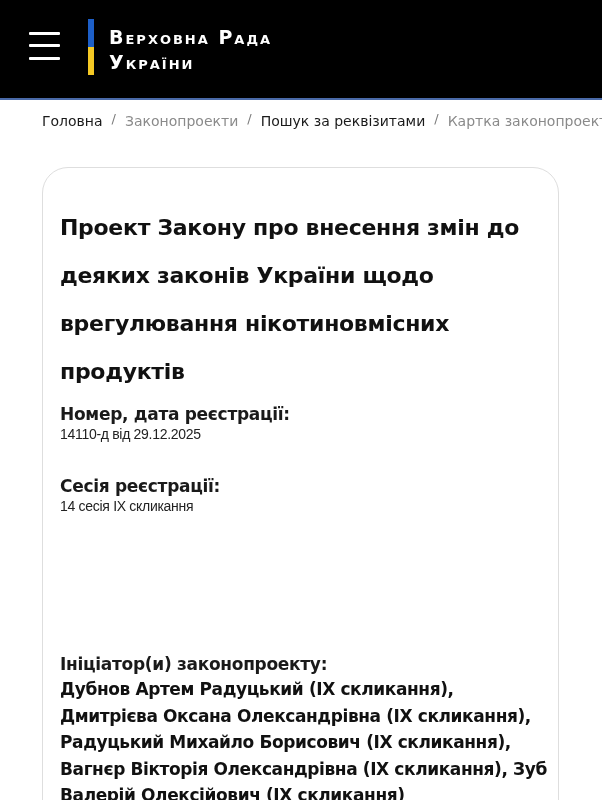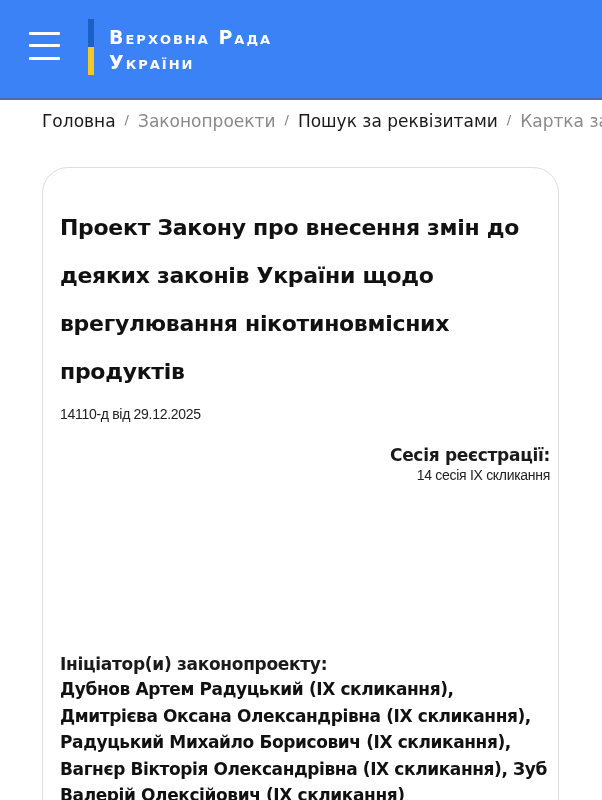--- a/index.html
+++ b/index.html
@@ -4,21 +4,21 @@
   <style>
     * { box-sizing: border-box; margin: 0; padding: 0; }
     html, body {
       width: 602px; height: 800px; overflow: hidden;
       background: #ffffff;
       font-family: "Liberation Sans", "DejaVu Sans", sans-serif;
       color: #111111;
     }
     .header {
       position: absolute; left: 0; top: 0; width: 602px; height: 100px;
-      background: #3b82f6;
+      background: #000000;
       border-bottom: 2px solid #4a6aa8;
     }
     .hamburger {
       position: absolute; left: 29px; top: 30px; width: 31px; height: 32px;
       cursor: pointer;
     }
     .hamburger span {
       position: absolute; left: 0; width: 31px; height: 3px; background: #ffffff;
       border-radius: 1px;
     }
@@ -36,21 +36,21 @@
       letter-spacing: 2px; line-height: 25px;
       font-variant: small-caps;
       font-family: "DejaVu Sans", sans-serif;
     }
     .breadcrumb {
       position: absolute; left: 42px; top: 112px;
       font-size: 13px; line-height: 18px;
       display: flex; align-items: baseline; white-space: nowrap;
       font-family: "DejaVu Sans", sans-serif;
     }
-    .breadcrumb .crumb { color: #1a1a1a; font-size: 17px; }
+    .breadcrumb .crumb { color: #1a1a1a; font-size: 14px; }
     .breadcrumb .crumb.muted { color: #8a8a8a; }
     .breadcrumb .sep { color: #7a7a7a; margin: 0 9px; font-size: 13px; position: relative; top: -3px; }
     .card {
       position: absolute; left: 42px; top: 167px; width: 517px; height: 680px;
       border: 1.5px solid #dedede; border-radius: 26px;
       background: #ffffff;
     }
     .title {
       position: absolute; left: 17px; top: 36px; width: 480px;
       font-size: 22px; line-height: 48px; font-weight: bold; color: #111111;
@@ -102,24 +102,25 @@
   <span class="sep">/</span>
   <a class="crumb">Пошук за реквізитами</a>
   <span class="sep">/</span>
   <span class="crumb muted">Картка законопроекту</span>
 </nav>
 
 <section class="card">
   <h1 class="title">Проект Закону про внесення змін до деяких законів України щодо врегулювання нікотиновмісних продуктів</h1>
 
   <div class="field" style="top:236px;">
+    <div class="field-label">Номер, дата реєстрації:</div>
     <div class="field-value">14110-д від 29.12.2025</div>
   </div>
 
-  <div class="field" style="top:277px;text-align:right;">
+  <div class="field" style="top:308px;">
     <div class="field-label">Сесія реєстрації:</div>
     <div class="field-value">14 сесія IX скликання</div>
   </div>
 
 
 
   <div class="initiators">
     <div class="field-label">Ініціатор(и) законопроекту:</div>
     <div class="initiators-list">
       <span class="initiator">Дубнов Артем Радуцький (IX скликання),</span>

